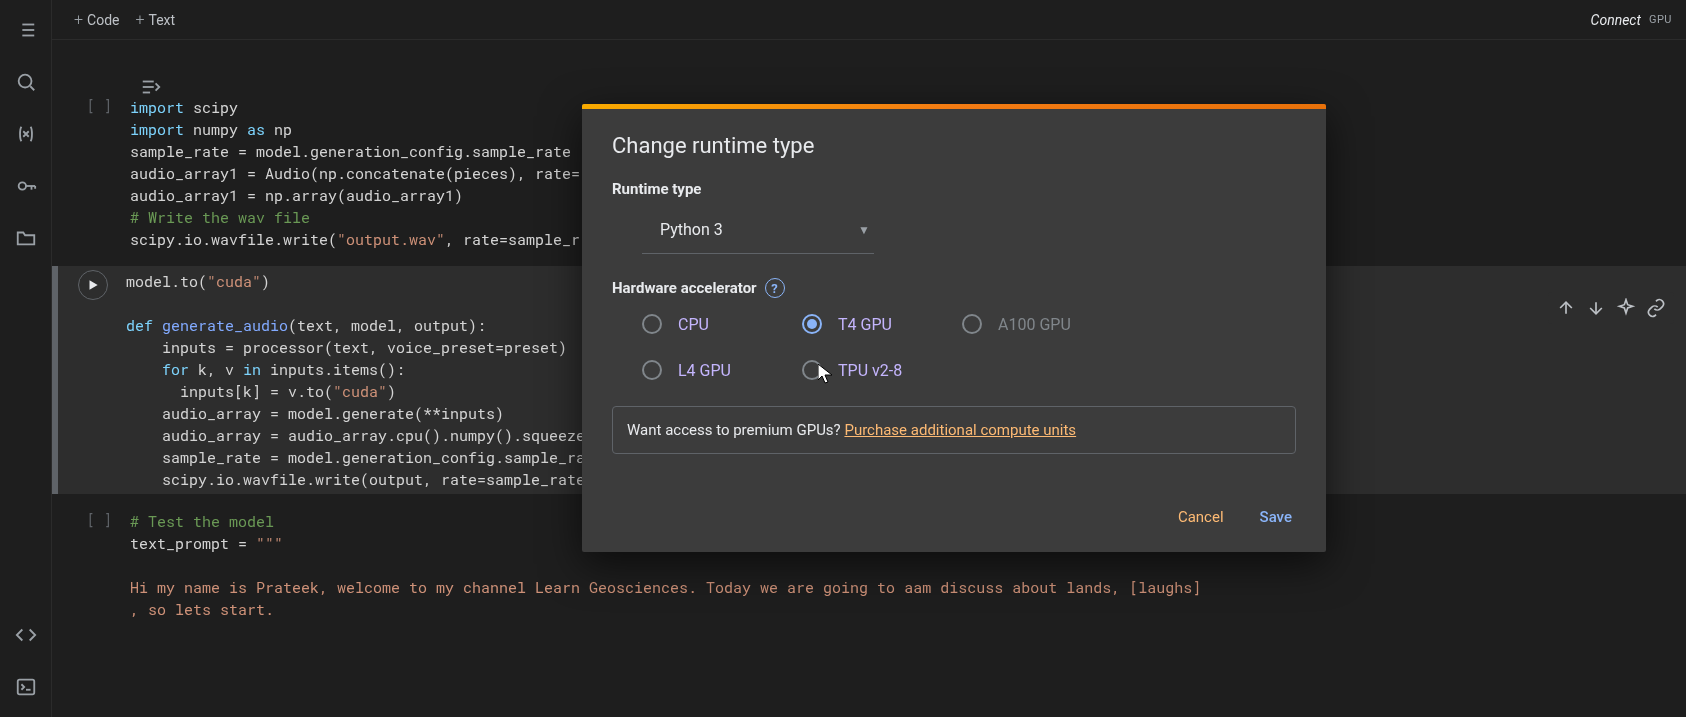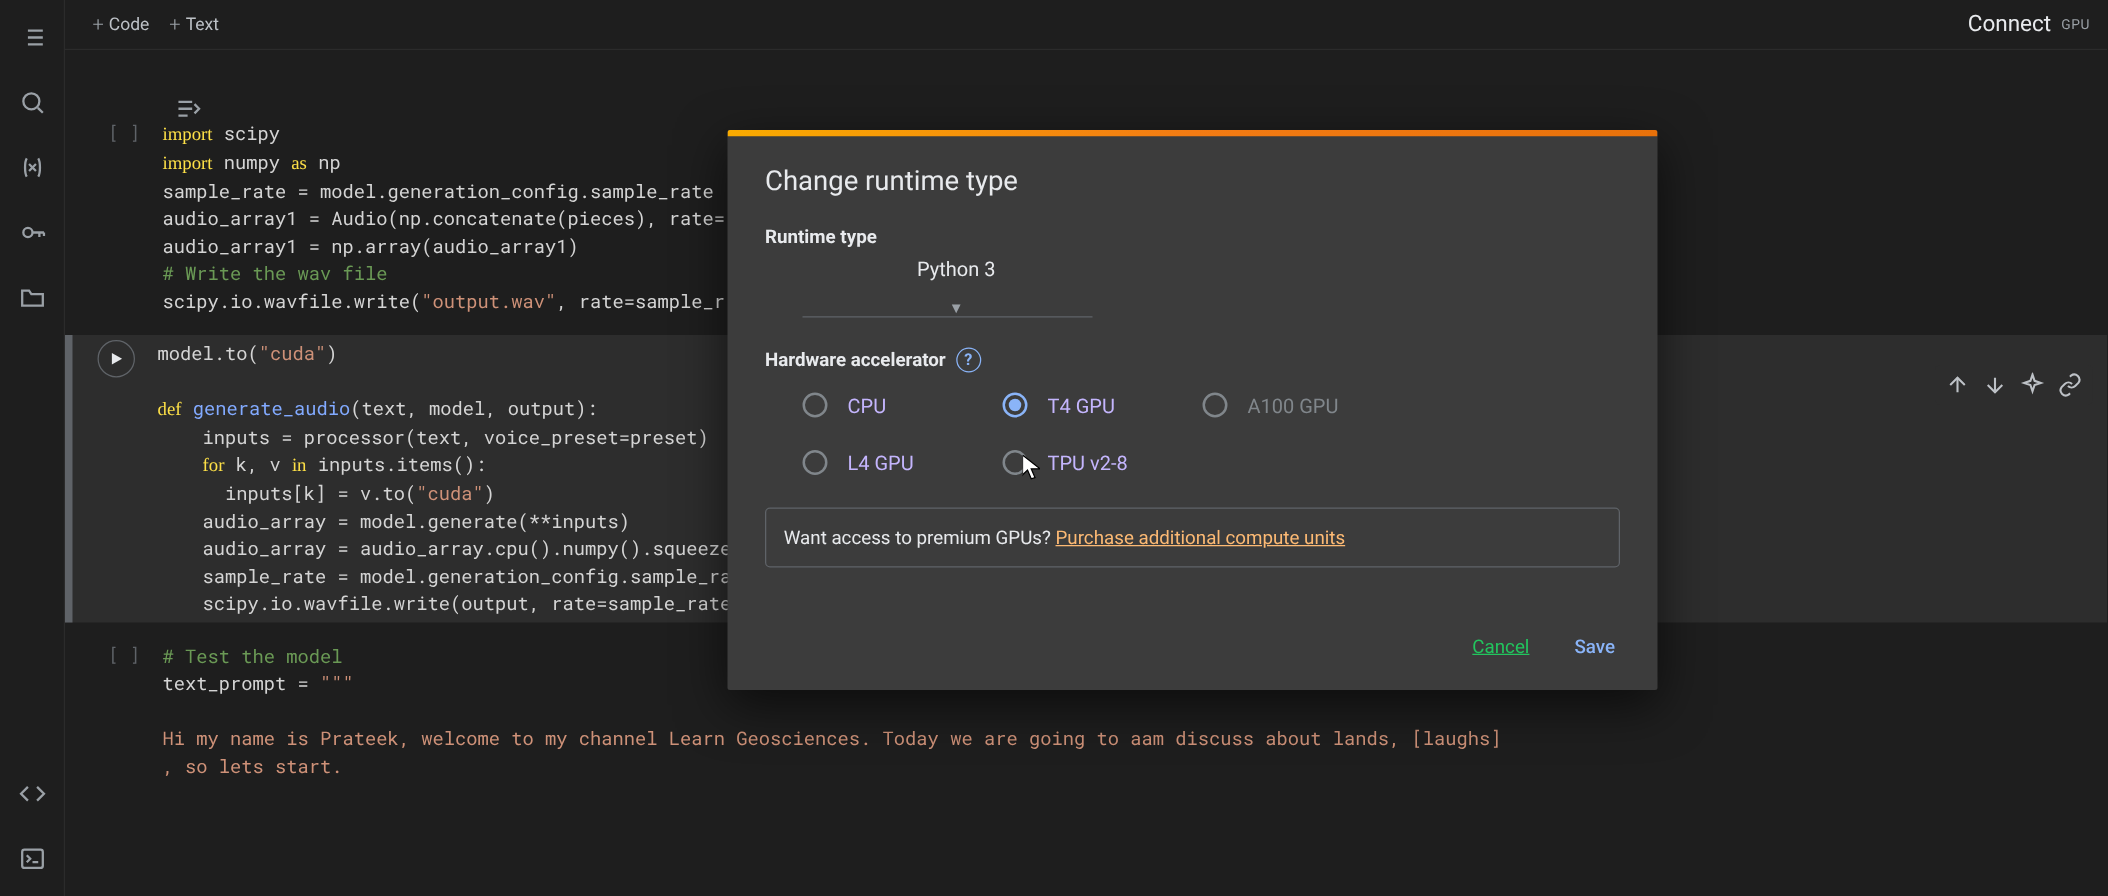--- a/index.html
+++ b/index.html
@@ -29,21 +29,21 @@
   .top-bar {
     position: absolute; left: 52px; right: 0; top: 0; height: 40px;
     background: #1e1e1e;
     display: flex; align-items: center; padding: 0 14px;
     border-bottom: 1px solid #2b2b2b;
     color: #bdc1c6; font-size: 14px;
   }
   .top-bar .btn { display: flex; align-items: center; gap: 4px; padding: 4px 8px; cursor: pointer; border-radius: 4px; }
   .top-bar .plus { font-size: 16px; font-weight: 300; color: #9aa0a6; }
   .top-bar .spacer { flex: 1; }
-  .top-bar .connect { color: #e8eaed; font-size: 18px; margin-right: 8px; cursor: pointer; }
+  .top-bar .connect { color: #e8eaed; font-size: 14px; margin-right: 8px; cursor: pointer; font-style: italic; }
   .top-bar .gpu-label { font-size: 11px; color: #9aa0a6; letter-spacing: .5px; }
 
   
   .nb {
     position: absolute; left: 52px; right: 0; top: 40px; bottom: 0;
     background: #1e1e1e;
     overflow: hidden;
     padding-left: 28px;
   }
   .cell {
@@ -75,21 +75,21 @@
   }
   .cell.active-wrap {
     background: #2d2d2d;
     margin-left: -28px;
     padding-left: 18px;
     border-left: 6px solid #5f6368;
   }
   .cell.active-wrap .cell-body { padding-right: 12px; }
 
   
-  .tok-kw    { color: #fde047; font-family: Liberation Serif, serif; }   
+  .tok-kw    { color: #7dd3fc; }   
   .tok-mod   { color: #d4d4d4; }
   .tok-fn    { color: #82aaff; }
   .tok-str   { color: #ce9178; }
   .tok-cmt   { color: #6a9955; }
   .tok-name  { color: #d4d4d4; }
 
   
   .cell-toolbar {
     position: absolute; right: 12px; top: 252px;
     display: flex; gap: 10px; align-items: center;
@@ -120,21 +120,21 @@
   }
   .modal .m-body { padding: 24px 30px 20px 30px; }
   .modal h2 { font-size: 22px; font-weight: 400; color: #e8eaed; margin-bottom: 22px; }
   .modal .sec-label { font-size: 15px; font-weight: 700; color: #e8eaed; margin-bottom: 4px; display: flex; align-items: center; gap: 8px; }
   .modal .select {
     margin: 8px 0 24px 30px;
     width: 232px; height: 48px;
     border-bottom: 1px solid #5f6368;
     display: flex; align-items: center; justify-content: space-between;
     padding: 0 4px 0 18px;
-    color: #e8eaed; font-size: 16px; cursor: pointer; flex-direction: column;
+    color: #e8eaed; font-size: 16px; cursor: pointer;
   }
   .modal .select .caret { color: #9aa0a6; font-size: 12px; }
   .modal .help-circle {
     display:inline-flex; width:20px; height:20px; border:1.5px solid #8ab4f8; color:#8ab4f8;
     border-radius:50%; align-items:center; justify-content:center; font-size:13px; font-weight:700;
   }
 
   .radio-group {
     margin: 16px 0 0 30px;
     display: flex; flex-wrap: wrap; column-gap: 60px; row-gap: 26px;
@@ -158,21 +158,21 @@
     padding: 14px 14px;
     font-size: 15px; color: #e8eaed;
   }
   .upsell a { color: #fdba74; text-decoration: underline; cursor: pointer; }
 
   .modal .actions {
     margin-top: 48px; display: flex; justify-content: flex-end; gap: 28px;
     font-size: 15px;
   }
   .modal .actions .act { cursor: pointer; padding: 6px 4px; }
-  .modal .actions .cancel { color: #22c55e; text-decoration: underline; }
+  .modal .actions .cancel { color: #fdba74; }
   .modal .actions .save   { color: #8ab4f8; font-weight: 500; }
 
   .cursor-pointer {
     position: absolute; left: 818px; top: 364px; width: 14px; height: 20px;
     pointer-events: none;
   }
   .cursor-pointer svg { width: 14px; height: 20px; fill: #fff; }
 </style>
 </head>
 <body>

